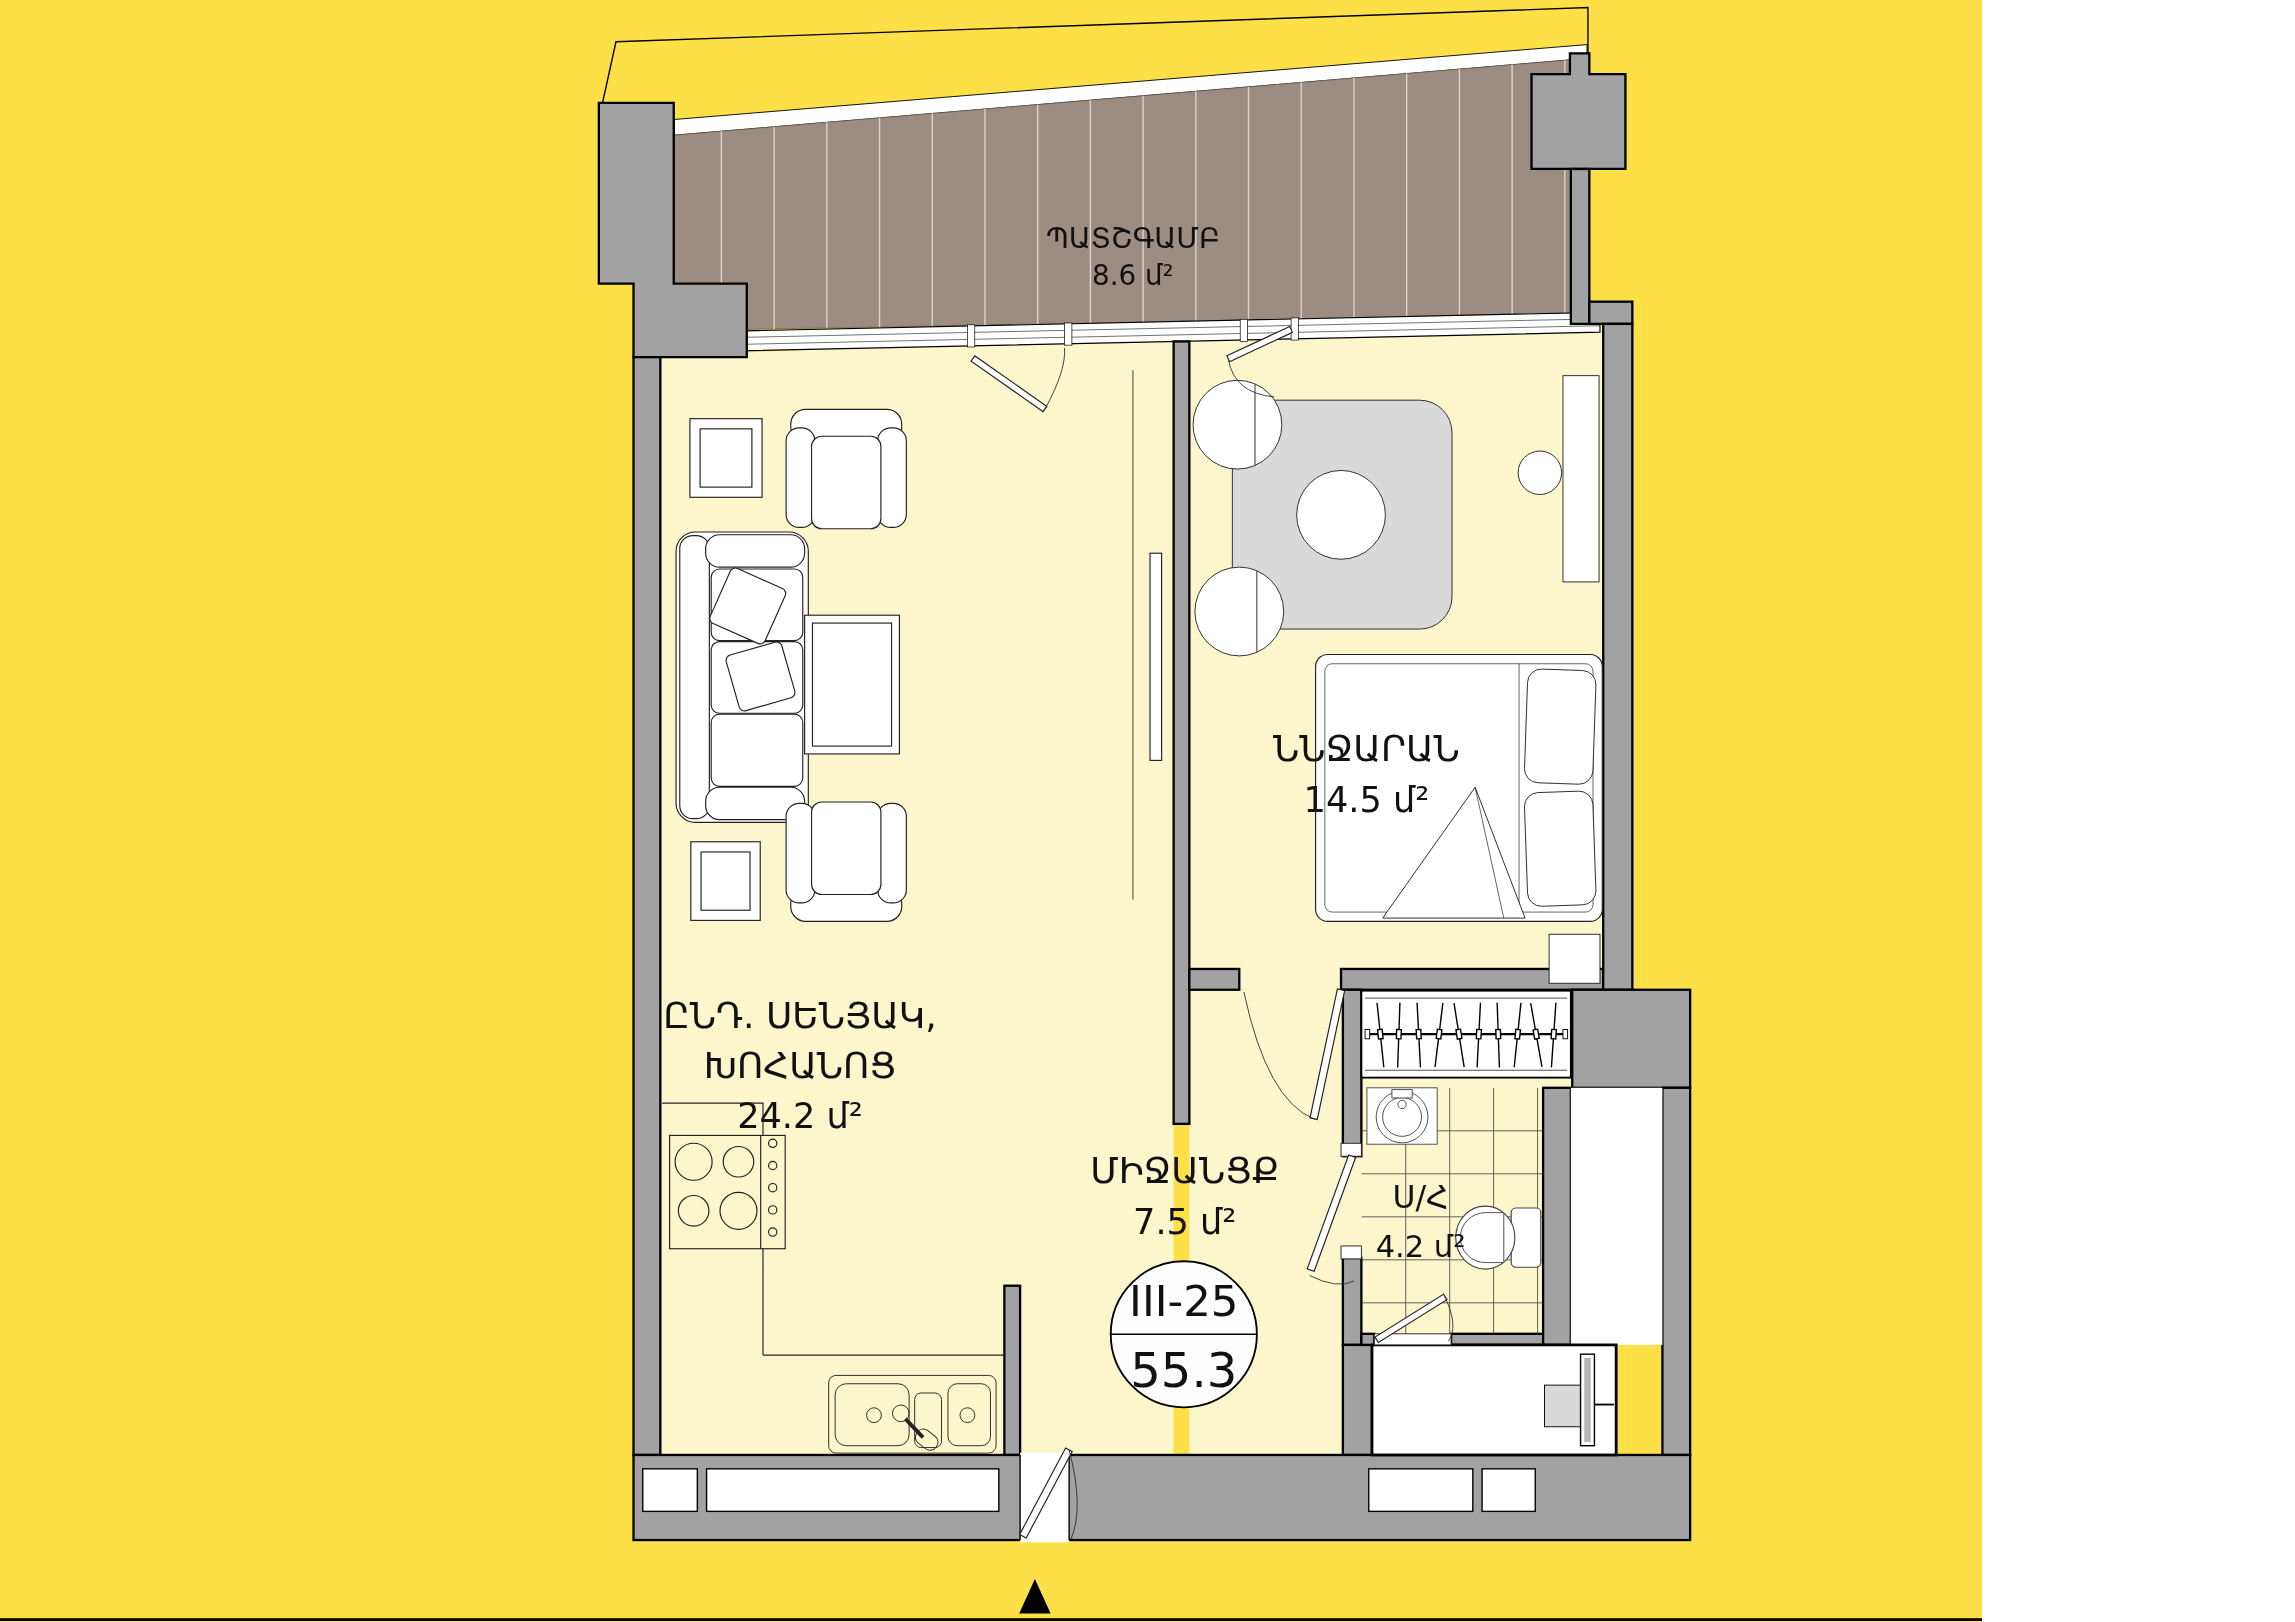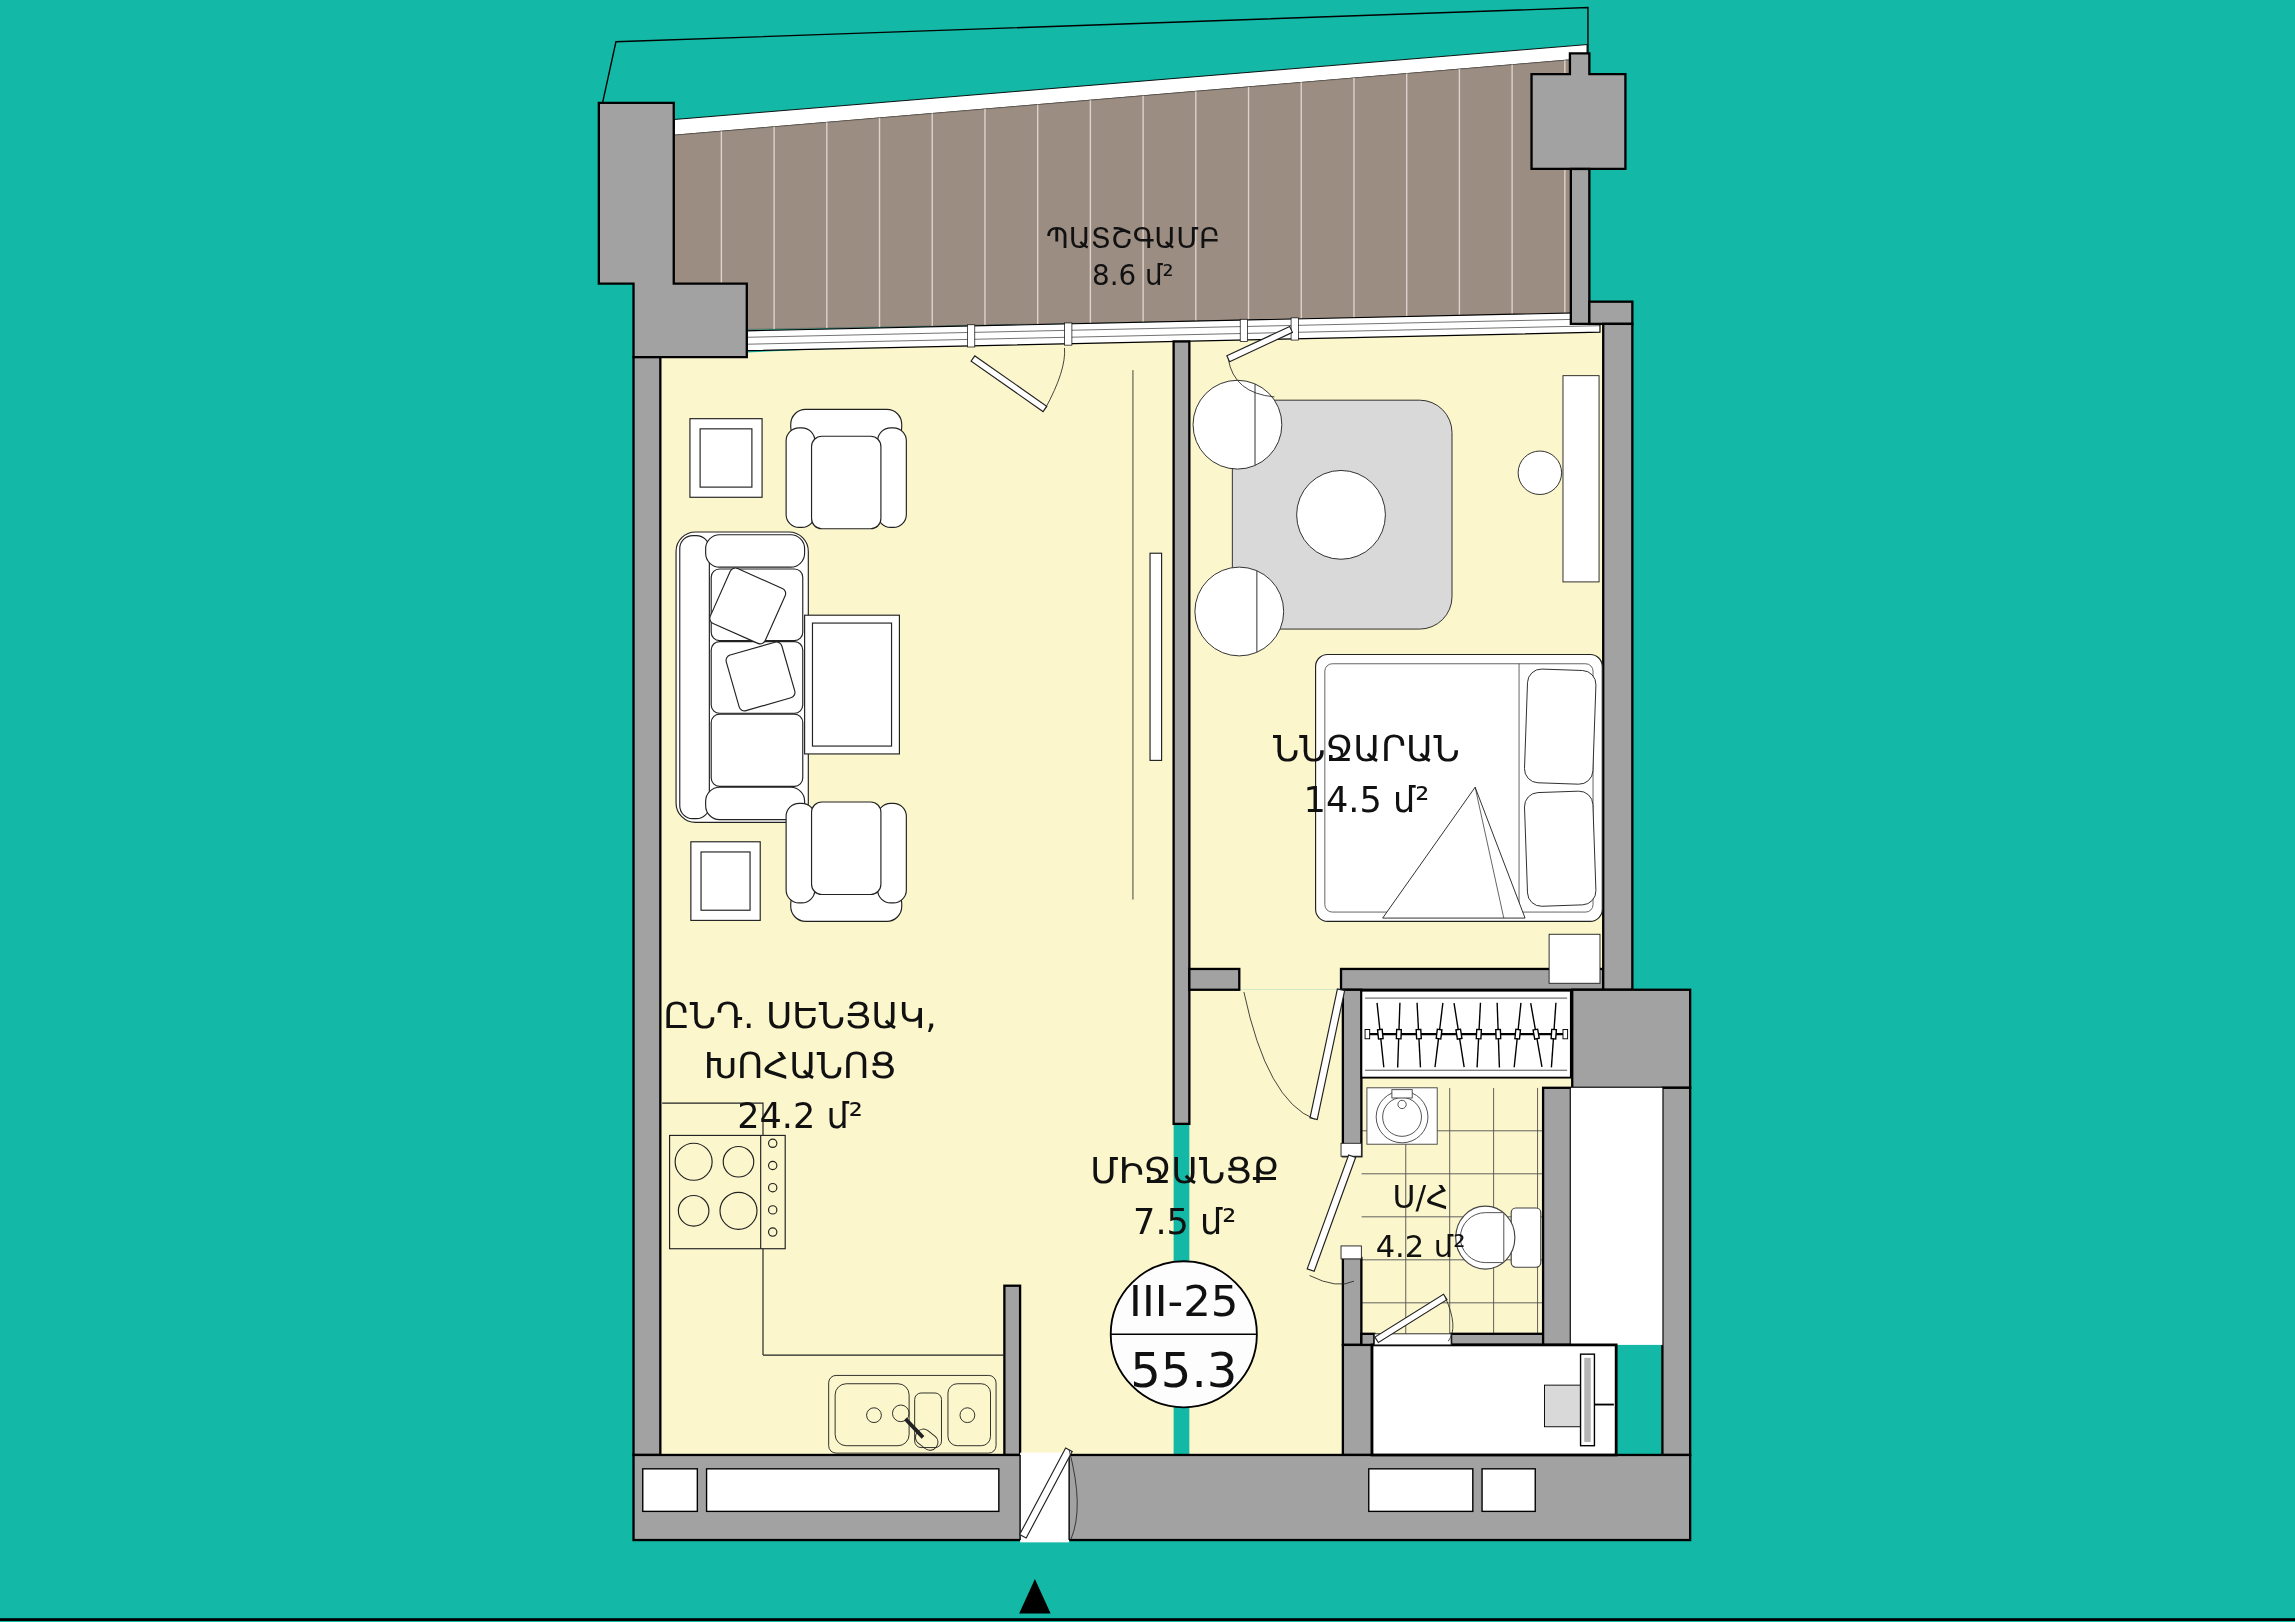--- a/index.html
+++ b/index.html
@@ -1,16 +1,16 @@
 <!DOCTYPE html>
 <html style="font-size:7.4px"><head>
 <meta charset="utf-8">
 <style>
   html,body{margin:0;padding:0;background:#ffffff;}
-  #stage{position:relative;width:2295px;height:1623px;background:#14b8a6;overflow:hidden;
+  #stage{position:relative;width:1982px;height:1623px;background:#fde047;overflow:hidden;
          font-family:"DejaVu Sans","Liberation Sans",sans-serif;}
   svg{position:absolute;left:0;top:0;}
   text{fill:#111;}
   .room-name{font-size:78px;}
   .room-area{font-size:76px;}
   .balcony-name{font-size:62px;}
   .balcony-area{font-size:60px;}
   .bath-name{font-size:68px;}
   .bath-area{font-size:66px;}
   .badge-top{font-size:94px;}

